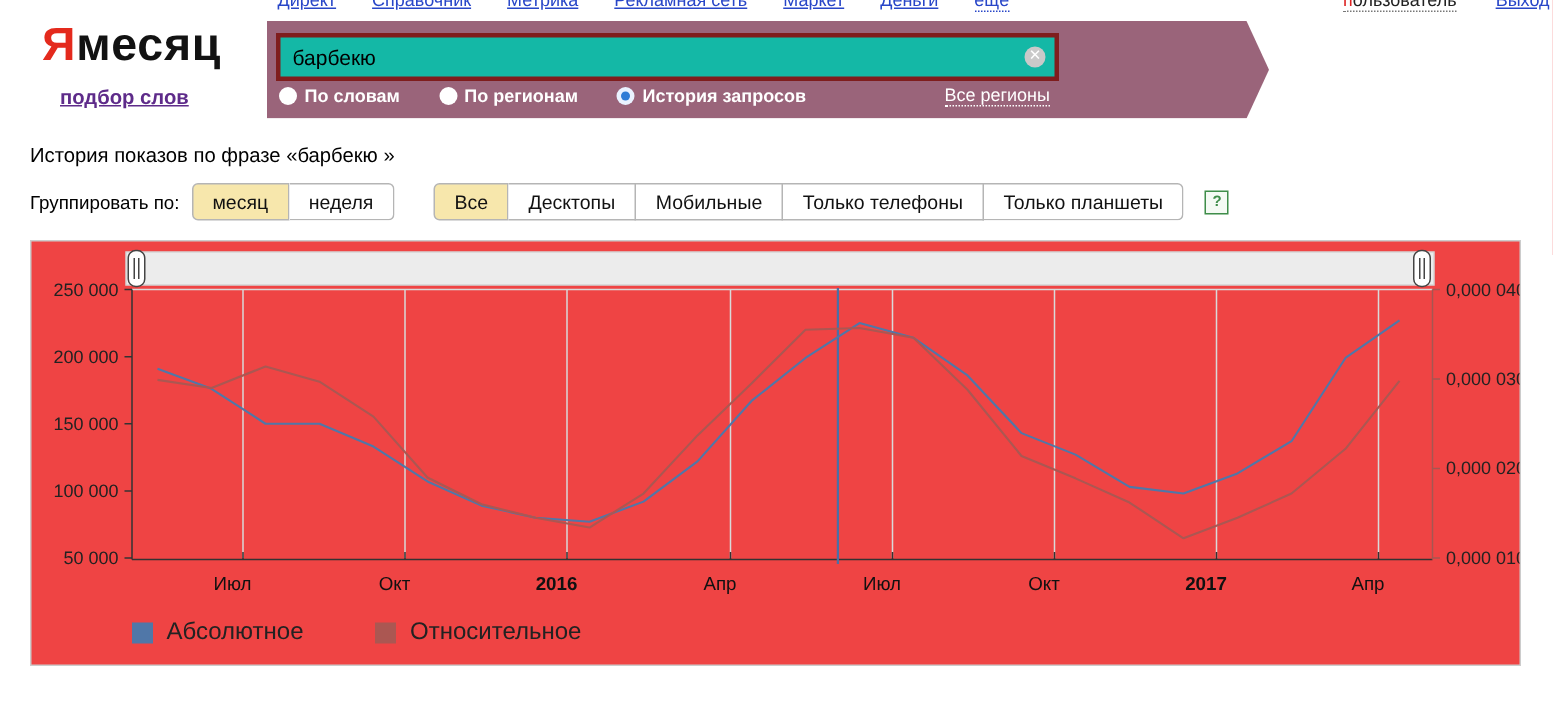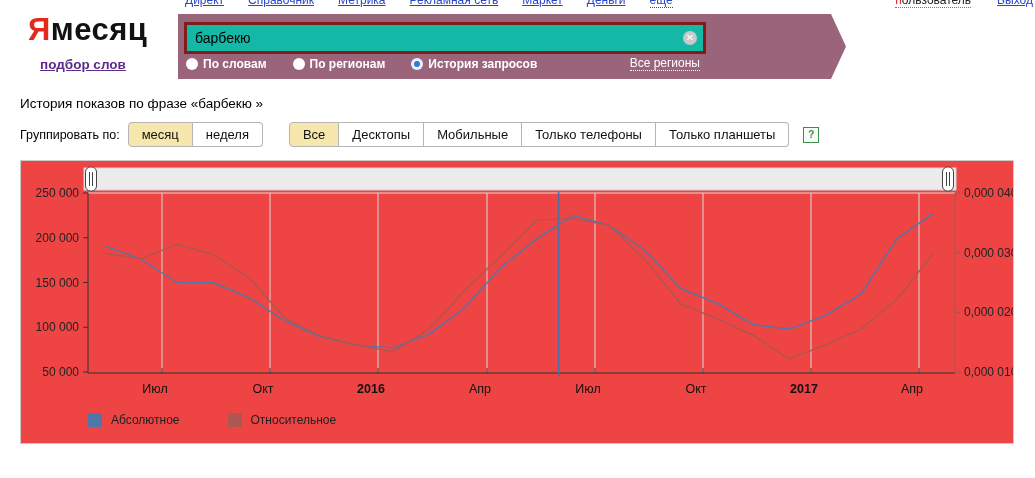--- a/index.html
+++ b/index.html
@@ -55,21 +55,21 @@
   .devices{margin-left:26px;}
   .help{margin-left:14px;width:14px;height:14px;border:1px solid #3f8d4a;background:#f4faf4;color:#3f8d4a;
         font-size:10px;font-weight:bold;line-height:14px;text-align:center;cursor:pointer;}
 
   
   .chart-box{position:absolute;left:20px;top:160px;width:992px;height:282px;border:1px solid #ccc;background:#ef4444;}
   .chart-box svg{position:absolute;left:0;top:0;}
   .legend{position:absolute;left:67px;top:252px;display:flex;align-items:center;}
   .legend .item{display:flex;align-items:center;margin-right:48px;}
   .legend .sw{width:14px;height:14px;margin-right:9px;}
-  .legend .ltext{font-size:12px;color:#222;}
+  .legend .ltext{font-size:16px;color:#222;}
 </style>
 </head>
 <body>
 
 <div id="viewport">
 
   <div class="topnav" id="topnav">
       <a>Директ</a>
       <a>Справочник</a>
       <a>Метрика</a>

